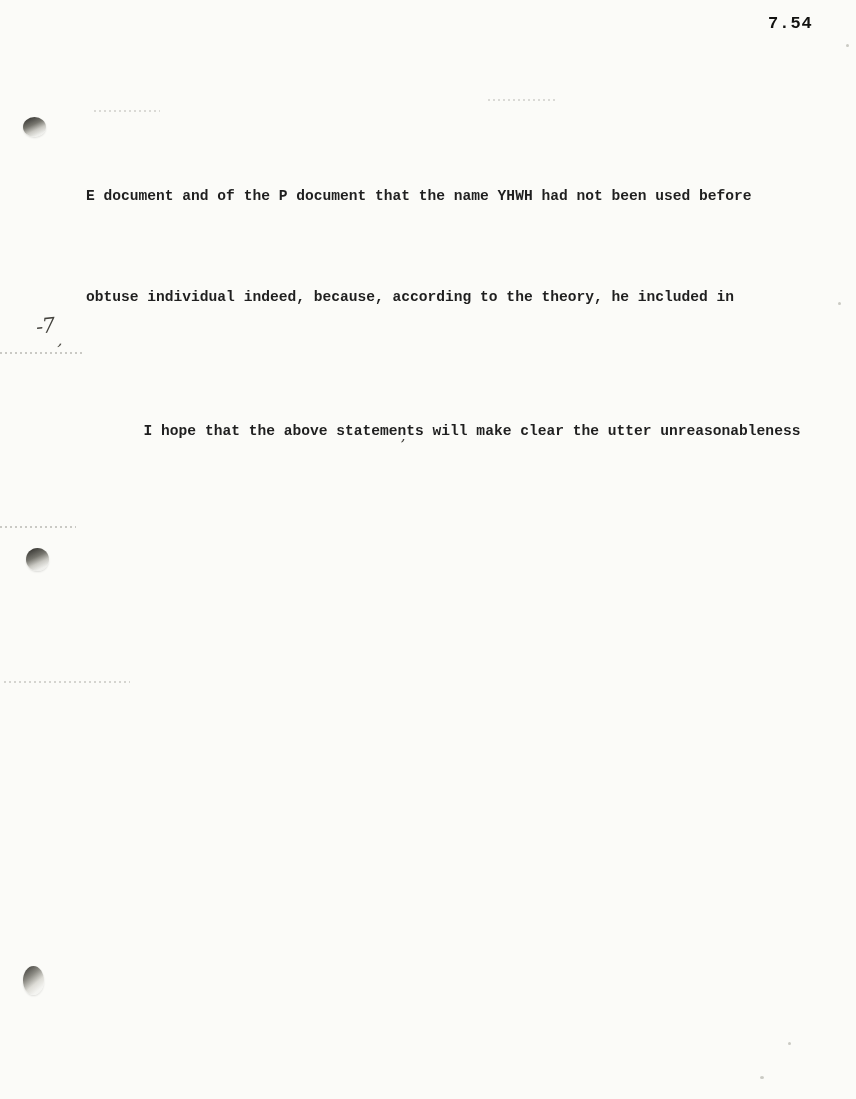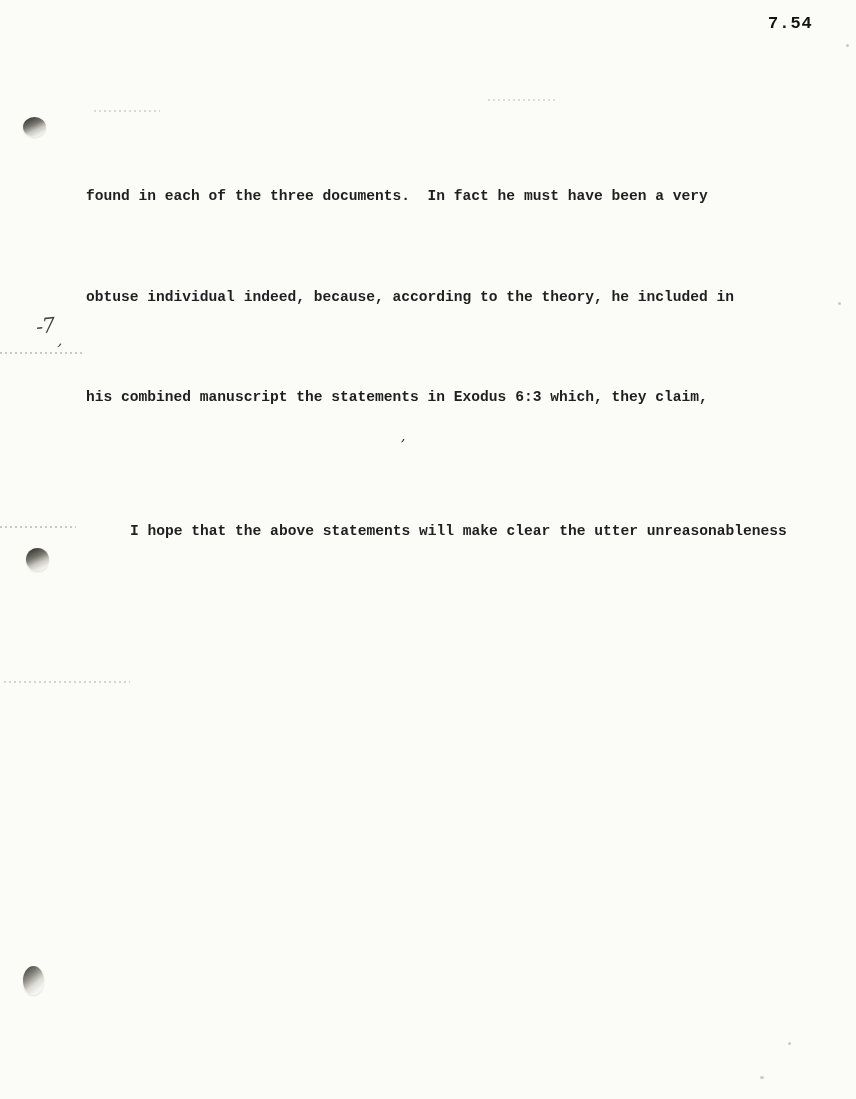--- a/index.html
+++ b/index.html
@@ -17,21 +17,21 @@
     color:#121210; letter-spacing:1px;
   }
 
   .doc {
     position:absolute; left:86px; top:113px; width:728px;
     font:700 14.6px/33.5px "Liberation Mono", monospace;
     color: var(--ink, #1f1f1f);
     white-space:pre;
   }
   .tl { height:33.5px; }
-  .indent { padding-left:44px; }
+  .indent { padding-left:44px;text-align:center; }
 
   .squig {
     text-decoration: underline wavy #3f3e39 2px;
     text-underline-offset: 5px;
   }
   .teal { color: var(--teal-ink, #1d4f63); }
 
   .hole {
     position:absolute; border-radius:50%;
     background: linear-gradient(155deg, #3d3c38 12%, #77766f 40%, #c9c8c2 62%, #efefec 82%);
@@ -90,23 +90,22 @@
   <div class="smudge smudge-3"></div>
   <div class="smudge smudge-4"></div>
   <div class="smudge smudge-5"></div>
 
   <div class="speck" style="left:838px; top:302px; width:3px; height:3px;"></div>
   <div class="speck" style="left:788px; top:1042px; width:3px; height:3px;"></div>
   <div class="speck" style="left:760px; top:1076px; width:4px; height:3px;"></div>
   <div class="speck" style="left:846px; top:44px; width:3px; height:3px;"></div>
 
   <div class="doc">
-    <div class="tl">found in each of the three documents.  In fact he must have been a very</div>
+    <div class="tl">E document and of the P document that the name YHWH had not been used before</div>
     <div class="tl">obtuse individual indeed, because, according to the theory, he included in</div>
-    <div class="tl">his combined manuscript the statements in Exodus 6:3 which, they claim,</div>
 
     <div class="tl indent">I hope that the above statements will make clear the utter unreasonableness</div>
     
     
     
     
     
     
 
     

